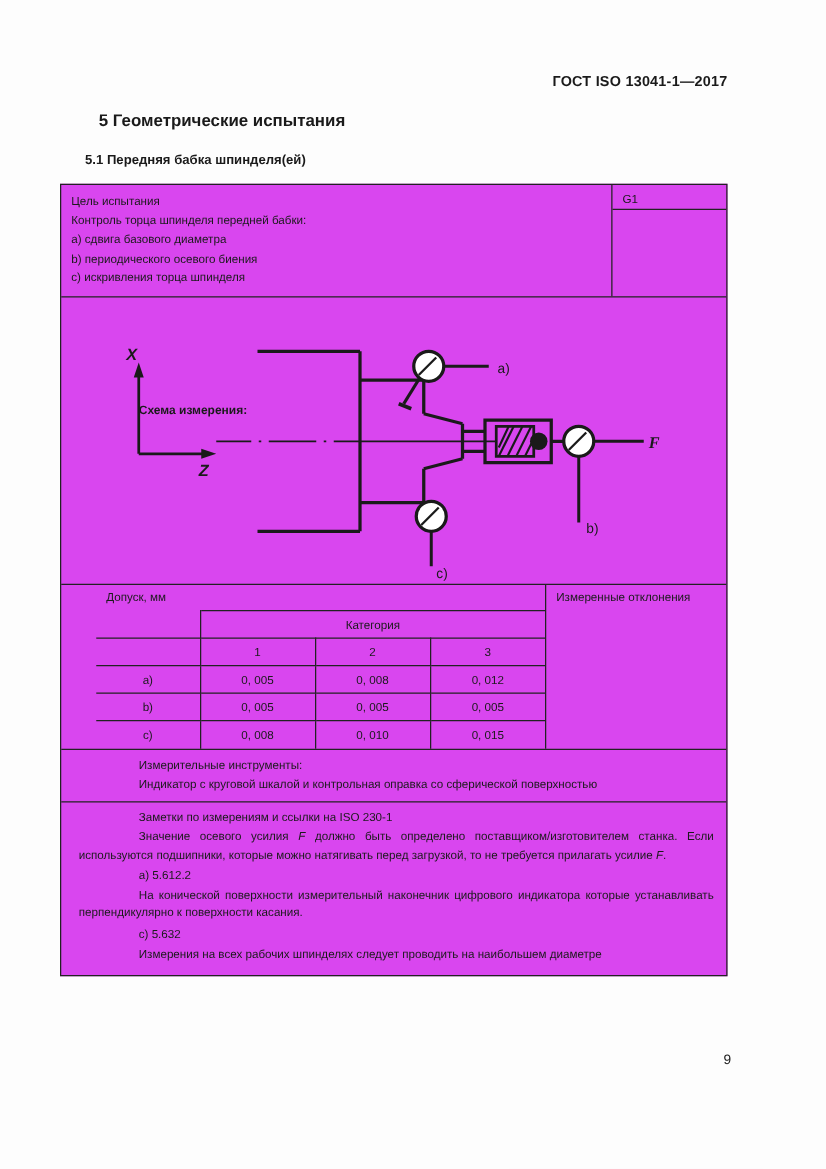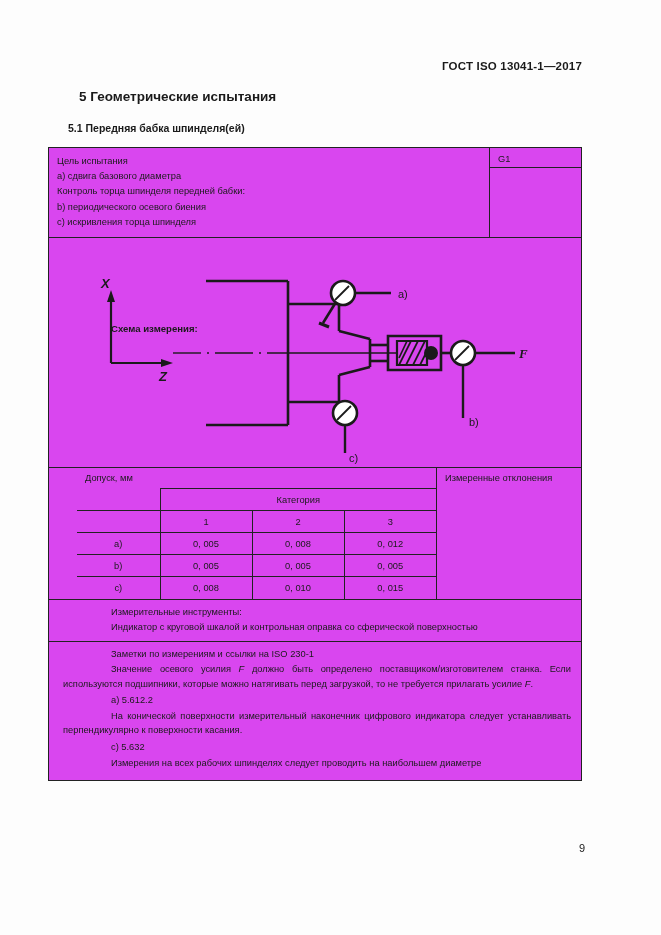--- a/index.html
+++ b/index.html
@@ -182,22 +182,22 @@
   <div class="std-header">ГОСТ ISO 13041-1—2017</div>
   <div class="sec-title">5 Геометрические испытания</div>
   <div class="sub-title">5.1 Передняя бабка шпинделя(ей)</div>
 
   <div class="sheet">
 
     <div class="row">
       <div class="cell-left">
         <div class="purpose">
           <div>Цель испытания</div>
+          <div>Контроль торца шпинделя передней бабки:</div>
           <div>a) сдвига базового диаметра</div>
-          <div>Контроль торца шпинделя передней бабки:</div>
           <div>b) периодического осевого биения</div>
           <div>c) искривления торца шпинделя</div>
         </div>
       </div>
       <div class="cell-right">
         <div class="g-code">G1</div>
         <div class="g-blank"></div>
       </div>
     </div>
 
@@ -337,21 +337,21 @@
 
     <div class="band instruments">
       <div>Измерительные инструменты:</div>
       <div>Индикатор с круговой шкалой и контрольная оправка со сферической поверхностью</div>
     </div>
 
     <div class="band notes">
       <p class="tight">Заметки по измерениям и ссылки на ISO 230-1</p>
       <p><span>Значение осевого усилия </span><i>F</i><span> должно быть определено поставщиком/изготовителем станка. Если используются подшипники, которые можно натягивать перед загрузкой, то не требуется прилагать усилие </span><i>F</i><span>.</span></p>
       <p class="tight">a) 5.612.2</p>
-      <p>На конической поверхности измерительный наконечник цифрового индикатора следует устанавливать перпендикулярно к поверхности касания.</p>
+      <p>На конической поверхности измерительный наконечник цифрового индикатора которые устанавливать перпендикулярно к поверхности касания.</p>
       <p class="tight">c) 5.632</p>
       <p>Измерения на всех рабочих шпинделях следует проводить на наибольшем диаметре</p>
     </div>
 
   </div>
 
   <div class="page-num">9</div>
 </div>
 
 </body></html>

